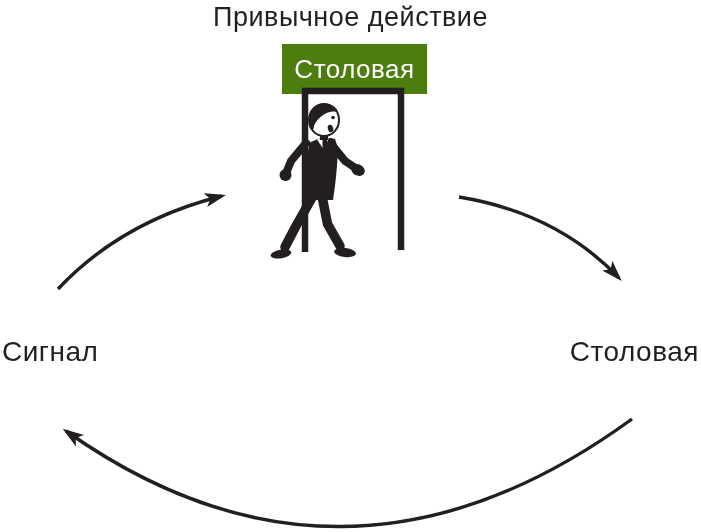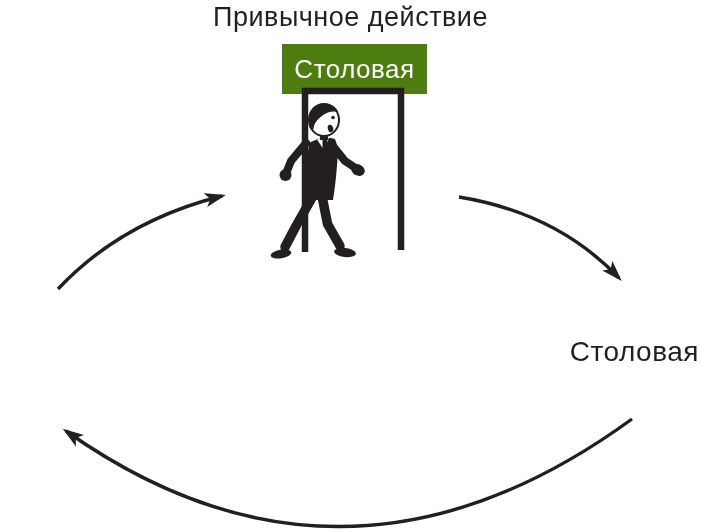--- a/index.html
+++ b/index.html
@@ -108,16 +108,17 @@
       <path d="M310 128 Q305.5 106 322 104 Q335 103 338 112 Q329 110 320.5 117 Q313.5 123 313.5 129 Q311.5 130 310 128 Z"></path>
       <circle cx="333" cy="117.5" r="1.8"></circle>
       <ellipse cx="330.5" cy="128.5" rx="2.7" ry="3.8" transform="rotate(-15 330.5 128.5)"></ellipse>
     </g>
 
     <path d="M58 289 Q122 221 222 196" fill="none" stroke="currentColor" stroke-width="3.4" marker-end="url(#ah)"></path>
     <path d="M459 197 Q557 213 619 278" fill="none" stroke="currentColor" stroke-width="3.4" marker-end="url(#ah)"></path>
     <path d="M632 419 Q345 628 66 431" fill="none" stroke="currentColor" stroke-width="3.4" marker-end="url(#ah)"></path>
   </svg>
 
+  <div class="side-label cue-label">Сигнал</div>
 
   <div class="side-label reward-label">Столовая</div>
 
 </div>
 
 </body></html>

